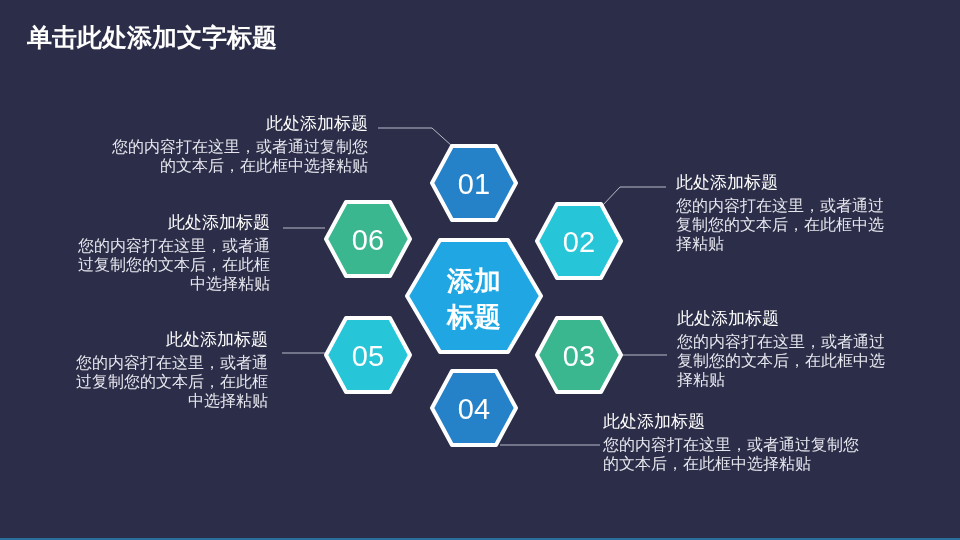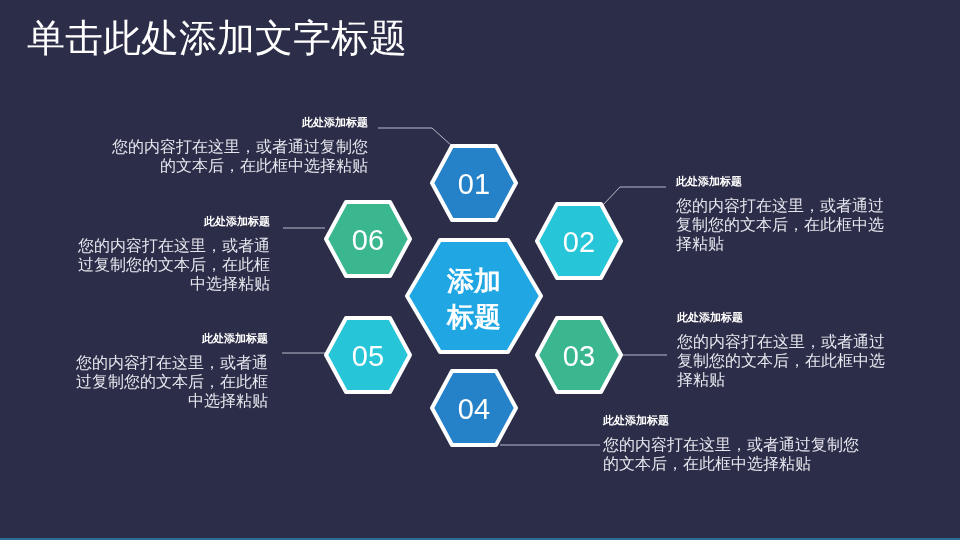--- a/index.html
+++ b/index.html
@@ -1,23 +1,23 @@
 <!DOCTYPE html>
 <html><head>
 <meta charset="utf-8">
 <style>
   html,body{margin:0;padding:0;}
   body{width:960px;height:540px;background:#2c2d48;position:relative;overflow:hidden;font-family:"DejaVu Sans","Liberation Sans",sans-serif;}
   .slide{position:absolute;left:0;top:0;width:960px;height:540px;background:#2c2d48;}
   .bottom-bar{position:absolute;left:0;bottom:0;width:960px;height:2px;background:#2a6f9a;}
-  .title{position:absolute;left:27px;top:18px;font-size:38px;font-weight:normal;color:#ffffff;letter-spacing:0px;line-height:40px;}
+  .title{position:absolute;left:27px;top:18px;font-size:25px;font-weight:bold;color:#ffffff;letter-spacing:0px;line-height:40px;}
   svg.diagram{position:absolute;left:0;top:0;}
   .hex-label{font-family:"Liberation Sans","DejaVu Sans",sans-serif;fill:#ffffff;}
   .callout{position:absolute;color:#ffffff;}
-  .callout .ct{font-size:11px;font-weight:bold;line-height:16px;white-space:nowrap;}
+  .callout .ct{font-size:17px;font-weight:normal;line-height:16px;white-space:nowrap;}
   .callout .cb{font-size:16px;line-height:20px;color:#e6e7ee;margin-top:8px;}
   .right-align{text-align:right;}
 </style>
 </head>
 <body>
 
 <div class="slide">
 
   <div class="title">单击此处添加文字标题</div>
 

